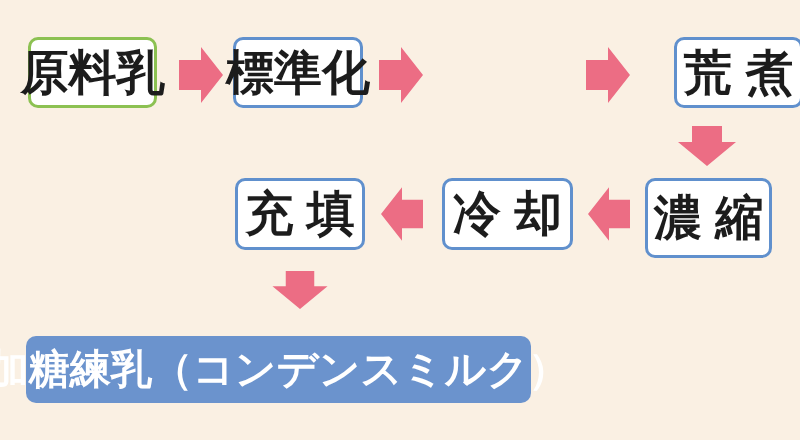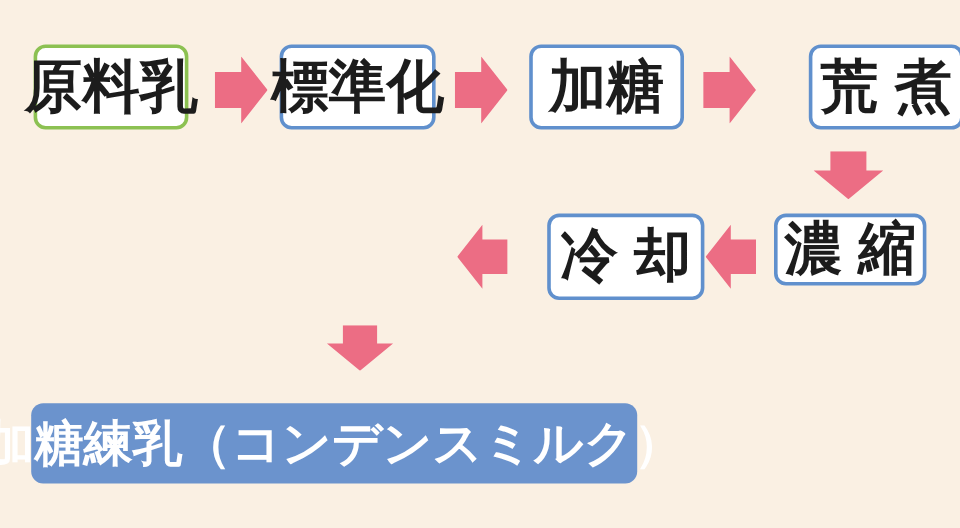--- a/index.html
+++ b/index.html
@@ -51,22 +51,22 @@
   .n2{left:233px; top:37px; width:130px; height:71px;}
   .n3{left:441px; top:37px; width:129px; height:71px;}
   .n4{left:643px; top:37px; width:129px; height:71px;margin-left:31px;}
   .a1{left:179px; top:47px; width:44px; height:56px;}
   .a2{left:379px; top:47px; width:44px; height:56px;}
   .a3{left:586px; top:47px; width:44px; height:56px;}
   
   .a4{left:678px; top:126px; width:58px; height:40px;}
   
   .n5{left:235px; top:178px; width:130px; height:72px;}
-  .n6{left:456px; top:178px; width:131px; height:72px;}
-  .n7{left:645px; top:178px; width:127px; height:60px;}
+  .n6{left:442px; top:178px; width:131px; height:72px;}
+  .n7{left:645px; top:178px; width:127px; height:80px;}
   .a5{left:588px; top:186px; width:42px; height:56px;}
   .a6{left:381px; top:186px; width:42px; height:56px;}
   
   .a7{left:271px; top:271px; width:58px; height:38px;}
   .banner{
     position:absolute;
     left:26px; top:336px;
     width:505px; height:67px;
     box-sizing:border-box;
     background:var(--banner-bg);
@@ -91,21 +91,20 @@
   <svg class="arrow a1" viewBox="0 0 44 56" aria-hidden="true">
     <polygon points="0,13 22,13 22,0 44,28 22,56 22,43 0,43"></polygon>
   </svg>
 
   <div class="node n2">標準化</div>
 
   <svg class="arrow a2" viewBox="0 0 44 56" aria-hidden="true">
     <polygon points="0,13 22,13 22,0 44,28 22,56 22,43 0,43"></polygon>
   </svg>
 
-  <div class="node n3">加糖</div>
 
   <svg class="arrow a3" viewBox="0 0 44 56" aria-hidden="true">
     <polygon points="0,13 22,13 22,0 44,28 22,56 22,43 0,43"></polygon>
   </svg>
 
   <div class="node n4">荒 煮</div>
 
   <svg class="arrow a4" viewBox="0 0 58 40" aria-hidden="true">
     <polygon points="14,0 44,0 44,16 58,16 29,40 0,16 14,16"></polygon>
   </svg>
@@ -115,20 +114,21 @@
   <svg class="arrow a5" viewBox="0 0 44 56" aria-hidden="true">
     <polygon points="44,13 22,13 22,0 0,28 22,56 22,43 44,43"></polygon>
   </svg>
 
   <div class="node n6">冷 却</div>
 
   <svg class="arrow a6" viewBox="0 0 44 56" aria-hidden="true">
     <polygon points="44,13 22,13 22,0 0,28 22,56 22,43 44,43"></polygon>
   </svg>
 
+  <div class="node n5">充 填</div>
 
   <svg class="arrow a7" viewBox="0 0 58 40" aria-hidden="true">
     <polygon points="14,0 44,0 44,16 58,16 29,40 0,16 14,16"></polygon>
   </svg>
 
   <div class="banner">加糖練乳（コンデンスミルク）</div>
 
 </div>
 
 </body></html>

